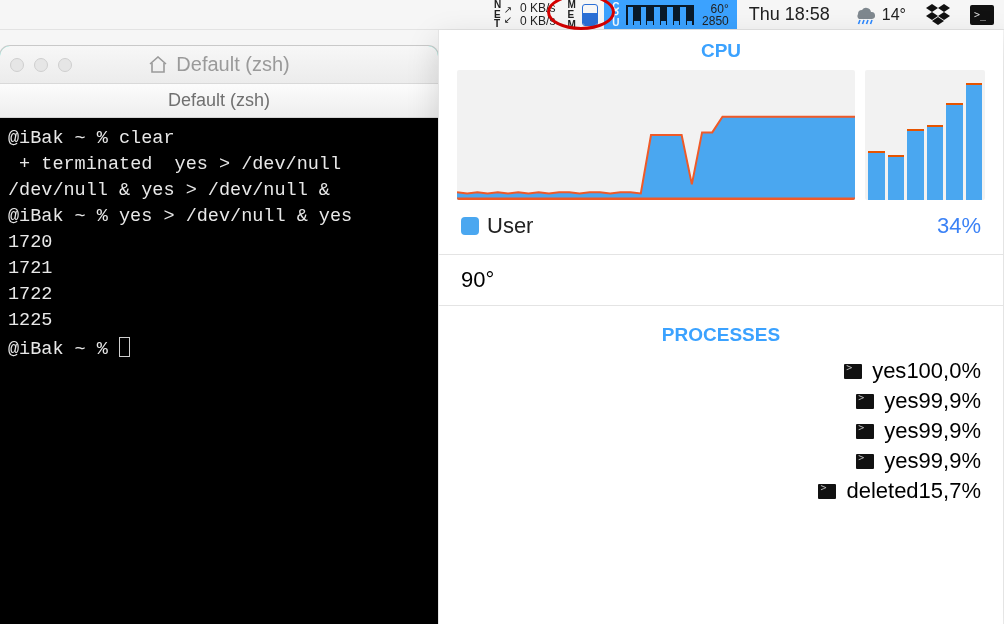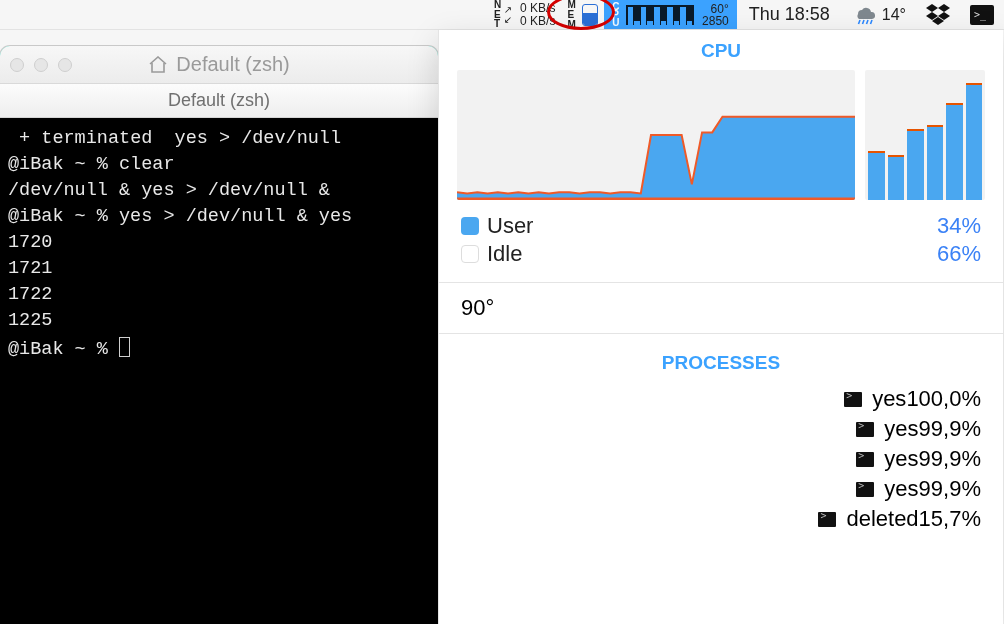--- a/index.html
+++ b/index.html
@@ -260,21 +260,21 @@
       <svg width="20" height="18" viewBox="0 0 20 18" fill="none" stroke="#9a9a9a" stroke-width="1.6">
         <path d="M2 8 10 1l8 7"></path>
           <path d="M4 7v9h12V7"></path>
       </svg>
     </span>
     <span>Default (zsh)</span>
   </div>
   <div class="tabbar">
     <span>Default (zsh)</span>
   </div>
-  <div class="terminal-body" id="terminal-body"><div> + terminated  yes &gt; /dev/null </div><div>@iBak ~ % clear</div><div>/dev/null &amp; yes &gt; /dev/null &amp;</div><div>@iBak ~ % yes &gt; /dev/null &amp; yes</div><div>1720</div><div>1721</div><div>1722</div><div>1225</div><div>@iBak ~ % <span class="cursor"></span></div></div>
+  <div class="terminal-body" id="terminal-body"><div>@iBak ~ % clear</div><div> + terminated  yes &gt; /dev/null </div><div>/dev/null &amp; yes &gt; /dev/null &amp;</div><div>@iBak ~ % yes &gt; /dev/null &amp; yes</div><div>1720</div><div>1721</div><div>1722</div><div>1225</div><div>@iBak ~ % <span class="cursor"></span></div></div>
 </div>
 
 <div class="cpu-panel">
   <div class="section-title">CPU</div>
 
   <div class="chart-row">
     <div class="chart-large">
       <svg id="cpu-area-svg" width="100%" height="100%" viewBox="0 0 400 130" preserveAspectRatio="none">
           <path d="M0 130 L0 122.2 L10.256410256410255 123.5 L20.51282051282051 122.2 L30.76923076923077 123.5 L41.02564102564102 122.2 L51.28205128205128 123.5 L61.53846153846154 122.2 L71.7948717948718 123.5 L82.05128205128204 122.2 L92.3076923076923 123.5 L102.56410256410255 122.2 L112.82051282051282 122.2 L123.07692307692308 123.5 L133.33333333333331 122.2 L143.5897435897436 122.2 L153.84615384615387 123.5 L164.1025641025641 122.2 L174.35897435897436 122.2 L184.6153846153846 123.5 L194.87179487179486 65 L205.1282051282051 65 L215.3846153846154 65 L225.64102564102564 65 L235.8974358974359 114.4 L246.15384615384616 62.39999999999999 L256.4102564102564 62.39999999999999 L266.66666666666663 46.8 L276.9230769230769 46.8 L287.1794871794872 46.8 L297.43589743589746 46.8 L307.69230769230774 46.8 L317.94871794871796 46.8 L328.2051282051282 46.8 L338.46153846153845 46.8 L348.71794871794873 46.8 L358.974358974359 46.8 L369.2307692307692 46.8 L379.48717948717945 46.8 L389.7435897435897 46.8 L400 46.8 L400 130 Z" fill="#4aa7f0"></path>
           <path d="M0 130 L0 127.4 L10.256410256410255 127.4 L20.51282051282051 127.4 L30.76923076923077 127.4 L41.02564102564102 127.4 L51.28205128205128 127.4 L61.53846153846154 127.4 L71.7948717948718 127.4 L82.05128205128204 127.4 L92.3076923076923 127.4 L102.56410256410255 127.4 L112.82051282051282 127.4 L123.07692307692308 127.4 L133.33333333333331 127.4 L143.5897435897436 127.4 L153.84615384615387 127.4 L164.1025641025641 127.4 L174.35897435897436 127.4 L184.6153846153846 127.4 L194.87179487179486 127.4 L205.1282051282051 127.4 L215.3846153846154 127.4 L225.64102564102564 127.4 L235.8974358974359 127.4 L246.15384615384616 127.4 L256.4102564102564 127.4 L266.66666666666663 127.4 L276.9230769230769 127.4 L287.1794871794872 127.4 L297.43589743589746 127.4 L307.69230769230774 127.4 L317.94871794871796 127.4 L328.2051282051282 127.4 L338.46153846153845 127.4 L348.71794871794873 127.4 L358.974358974359 127.4 L369.2307692307692 127.4 L379.48717948717945 127.4 L389.7435897435897 127.4 L400 127.4 L400 130 Z" fill="#ef5a28"></path>
@@ -292,27 +292,20 @@
   </div>
 
   <div class="legend">
     <div class="legend-row">
       <div class="left">
           <span class="swatch" id="sw-user" style="background: rgb(74, 167, 240);"></span>
           <span>User</span>
         </div>
       <div class="val">34%</div>
     </div>
-    <div class="legend-row">
-      <div class="left">
-          <span class="swatch" id="sw-idle" style="border: 1px solid rgb(221, 221, 221); background: rgb(255, 255, 255);"></span>
-          <span>Idle</span>
-        </div>
-      <div class="val">66%</div>
-    </div>
   </div>
 
   <div class="sep"></div>
 
   <div class="kv-row">
     <span>90°</span>
   </div>
 
   <div class="sep"></div>
 

